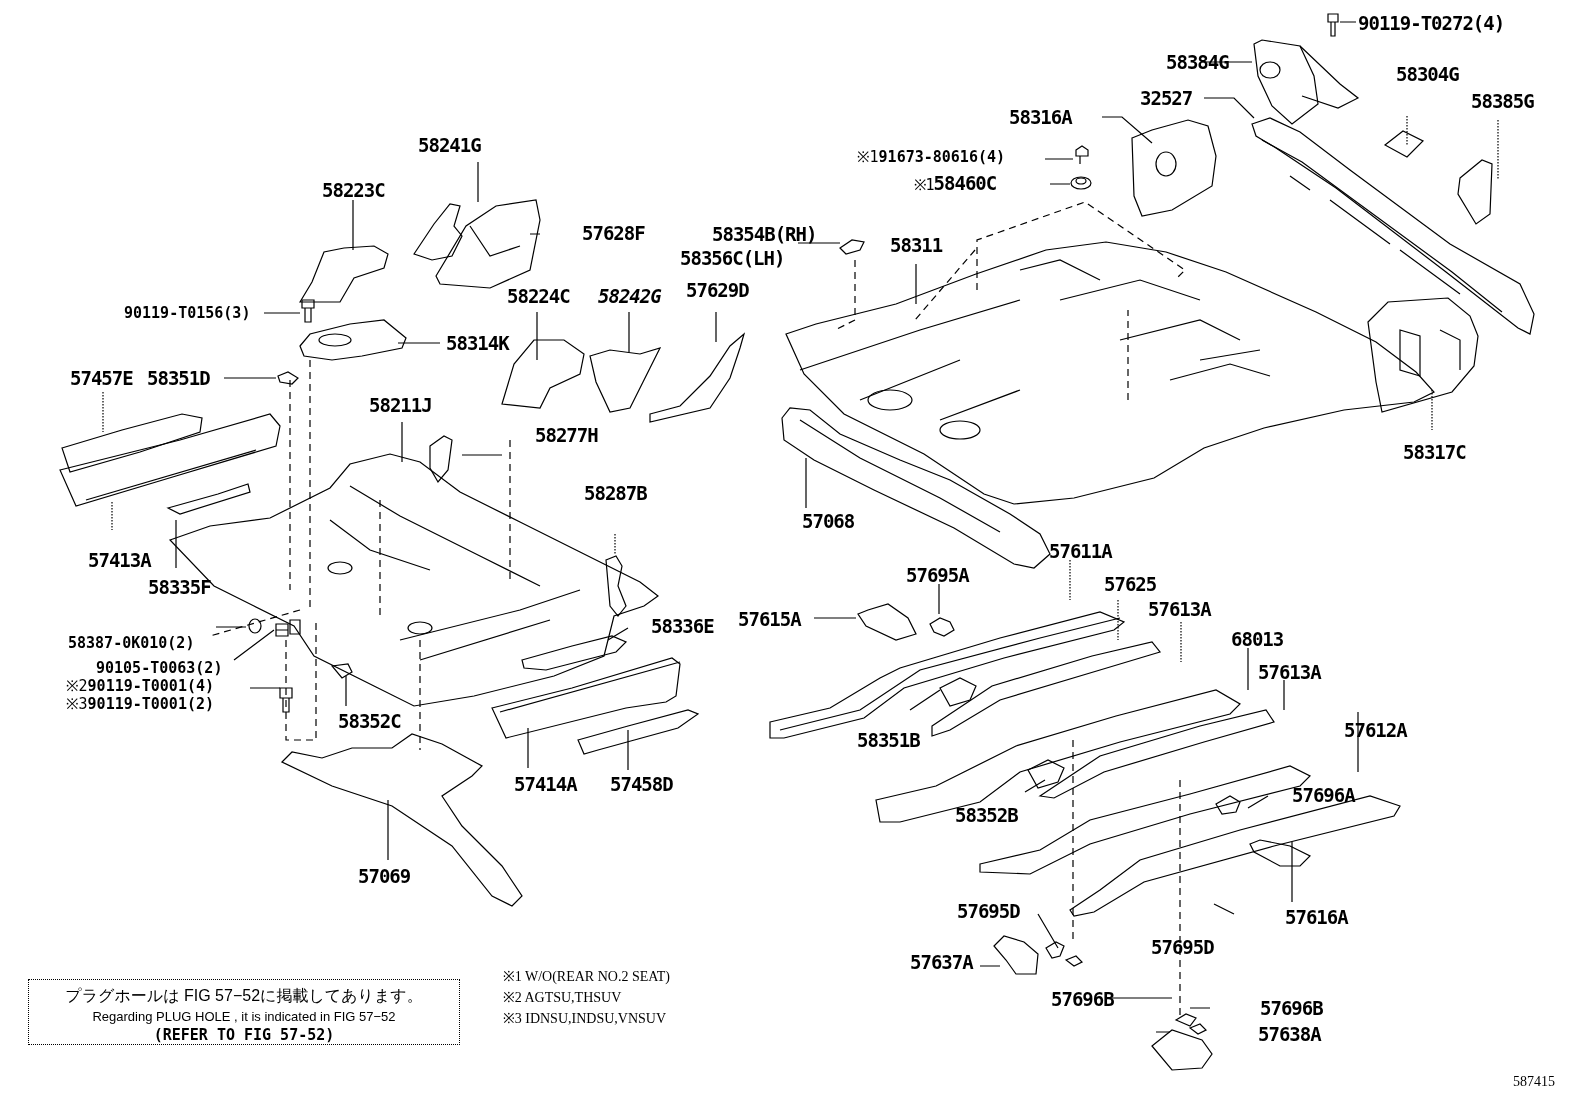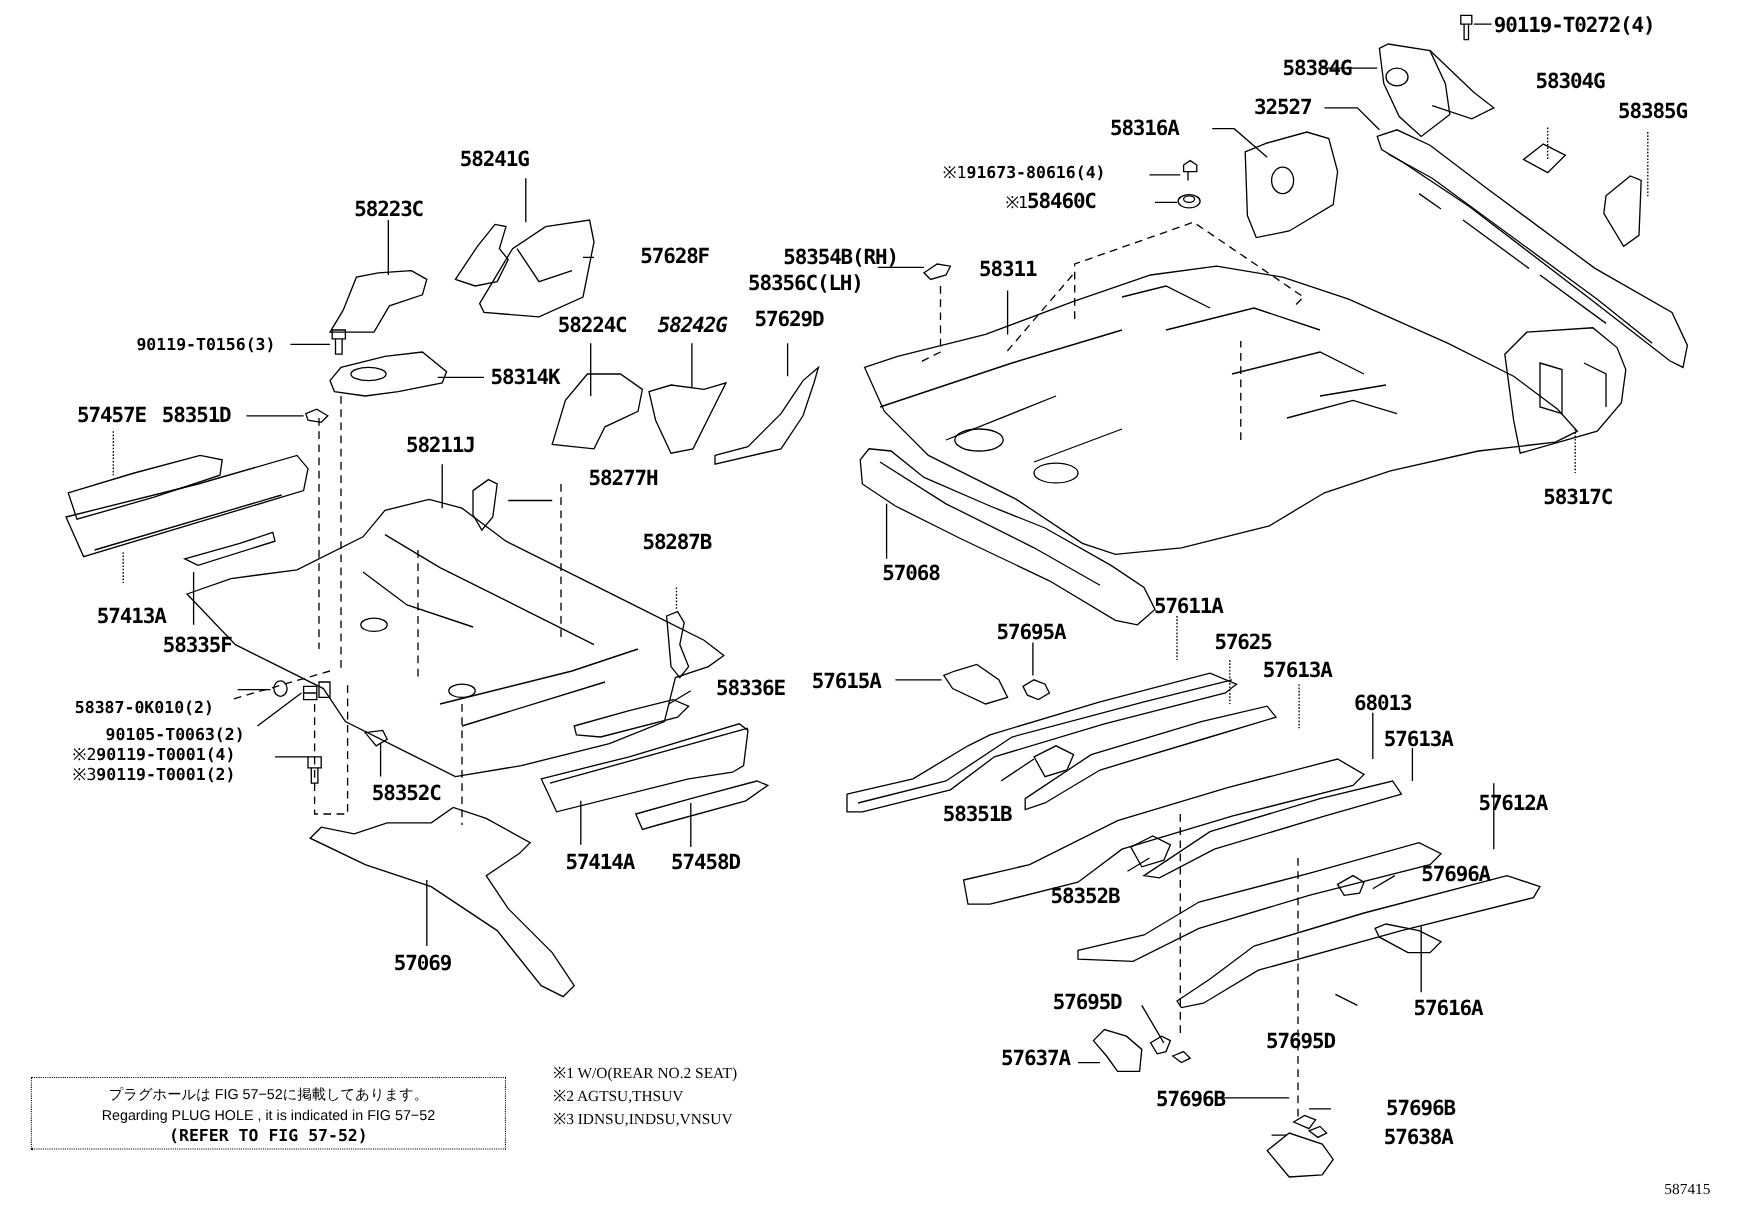--- a/index.html
+++ b/index.html
@@ -2,21 +2,21 @@
 <html><head>
 <meta charset="utf-8">
 <style>
   html,body{margin:0;padding:0;background:#fff;}
   body{width:1592px;height:1099px;position:relative;overflow:hidden;font-family:"DejaVu Sans Mono","Liberation Mono",monospace;}
   #diagram{position:absolute;left:0;top:0;width:1592px;height:1099px;}
   .lbl{position:absolute;font-family:"DejaVu Sans Mono","Liberation Mono",monospace;font-weight:bold;font-size:19px;color:#000;letter-spacing:-1px;white-space:nowrap;line-height:1;}
   .lbl.sm{font-size:15px;letter-spacing:0;}
   .mark{font-weight:normal;font-size:15px;}
   .note-box{position:absolute;left:28px;top:979px;width:432px;height:66px;border:1.5px dotted #000;box-sizing:border-box;text-align:center;font-family:"Liberation Sans",sans-serif;color:#000;}
-  .note-box .l1{font-size:13px;margin-top:6px;}
+  .note-box .l1{font-size:16px;margin-top:6px;}
   .note-box .l2{font-size:13px;margin-top:2px;}
   .note-box .l3{font-family:"DejaVu Sans Mono",monospace;font-weight:bold;font-size:15px;margin-top:2px;}
   .legend{position:absolute;left:503px;top:966px;font-family:Liberation Serif, serif;font-size:14px;color:#000000;line-height:21px;}
   .figno{position:absolute;left:1513px;top:1074px;font-family:Liberation Serif, serif;font-size:14px;color:#000;}
   svg .p{fill:none;stroke:#000;stroke-width:1.2;}
   svg .ld{stroke:#000;stroke-width:1.2;fill:none;}
   svg .dot{stroke:#000;stroke-width:1.2;stroke-dasharray:1.5 1.5;fill:none;}
   svg .dash{stroke:#000;stroke-width:1.2;stroke-dasharray:7 5;fill:none;}
 </style>
 </head>

